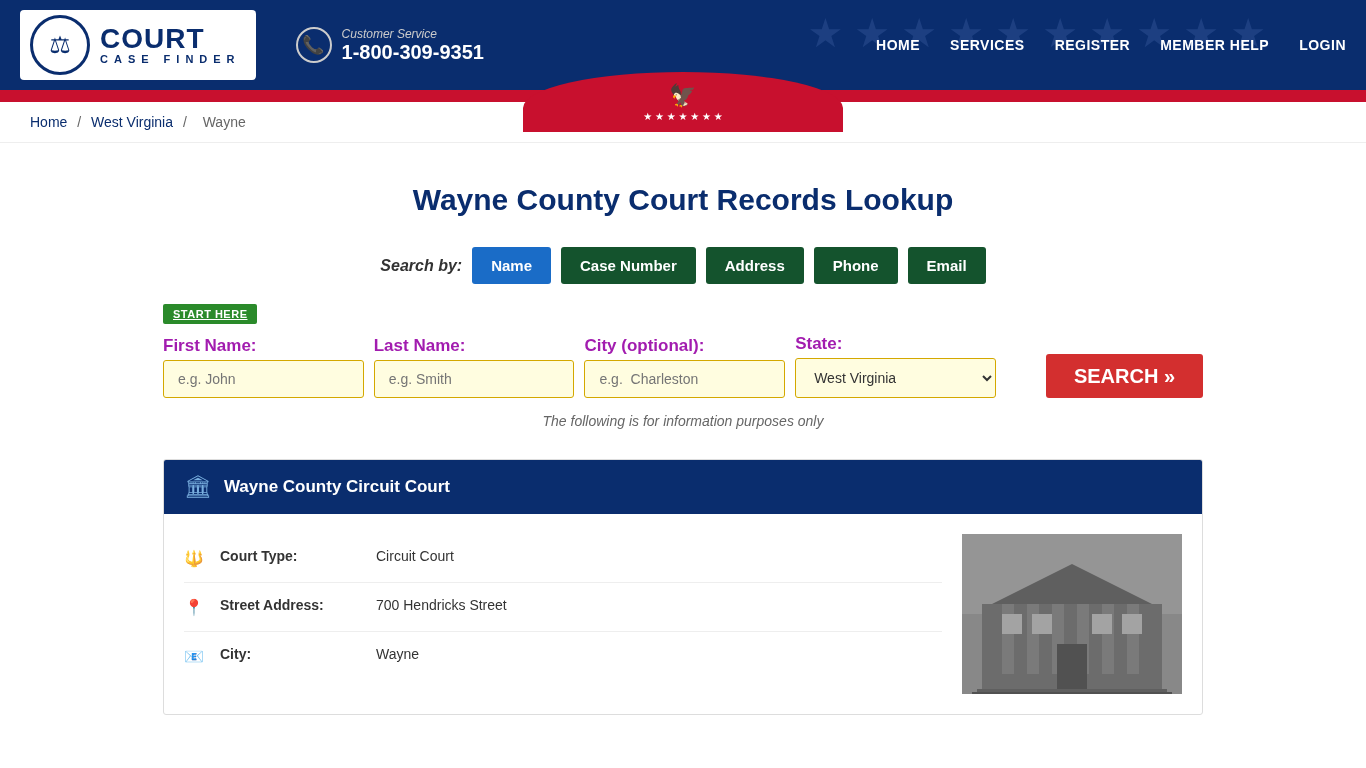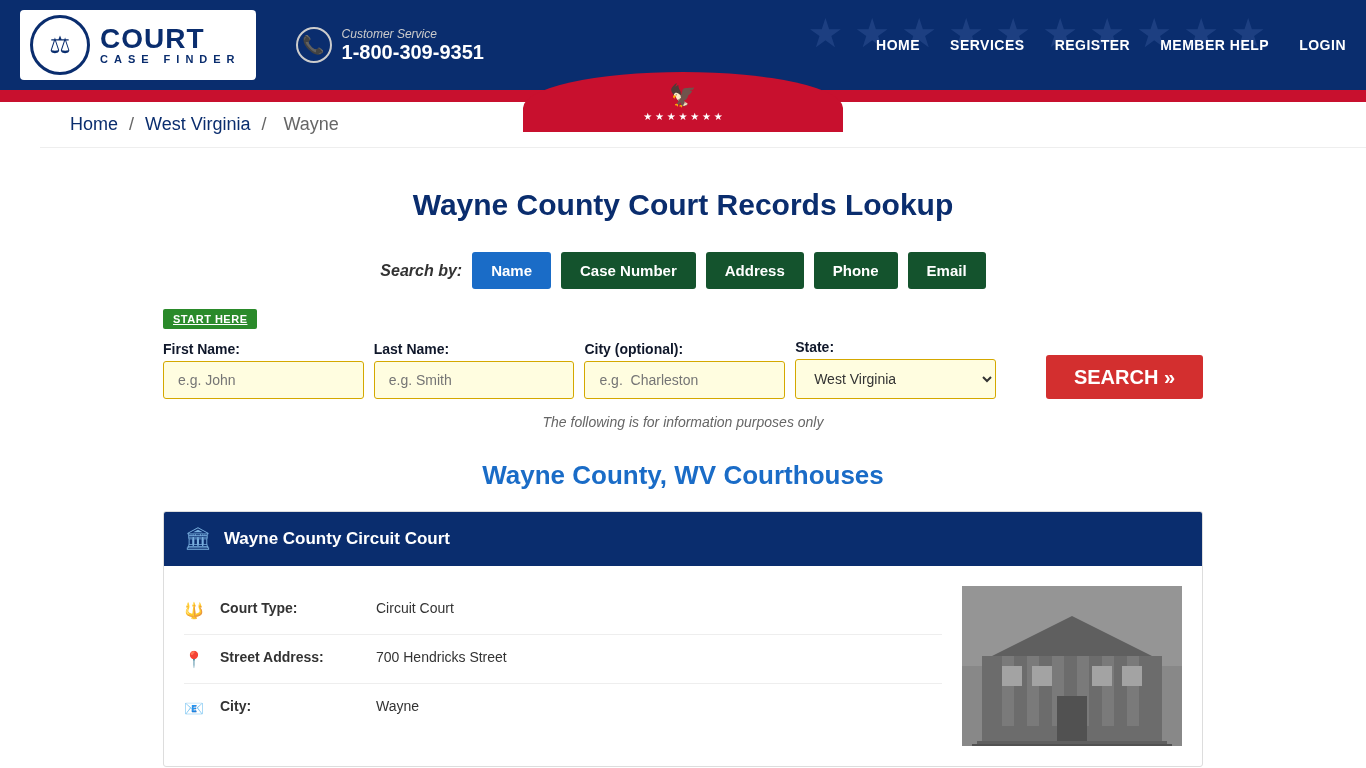--- a/index.html
+++ b/index.html
@@ -142,23 +142,22 @@
       display: flex;
       gap: 8px;
       color: #fff;
       font-size: 10px;
       margin-top: 2px;
     }
 
     
     .breadcrumb {
       padding: 12px 30px;
-      font-size: 18px;
+      font-size: 14px;
       border-bottom: 1px solid #eee;
-      margin-left: 40px;
     }
     .breadcrumb a {
       color: #0a2d6e;
       text-decoration: none;
     }
     .breadcrumb span { color: #666; margin: 0 6px; }
 
     
     .main-content {
       max-width: 1100px;
@@ -221,22 +220,22 @@
       margin-bottom: 15px;
     }
     .form-group {
       display: flex;
       flex-direction: column;
       gap: 4px;
       flex: 1;
     }
     .form-group label {
       font-weight: bold;
-      font-size: 14px;
-      color: #0f172a;
+      font-size: 17px;
+      color: #a21caf;
     }
     .form-group input {
       padding: 10px 14px;
       font-size: 14px;
       border: 1px solid #d4a800;
       background: #fffde0;
       border-radius: 3px;
       width: 100%;
       color: #999;
     }
@@ -460,21 +459,20 @@
         <option>Wyoming</option>
       </select>
     </div>
     <button class="search-btn">SEARCH »</button>
   </div>
 
   
   <p class="info-text">The following is for information purposes only</p>
 
   
-  <h2 class="section-title">Wayne County, WV Courthouses</h2>
 
   
   <div class="courthouse-card">
     <div class="courthouse-header">
       <span class="courthouse-icon">🏛</span>
       <span class="courthouse-name">Wayne County Circuit Court</span>
     </div>
     <div class="courthouse-body">
       <div class="courthouse-details">
         <div class="detail-row">

